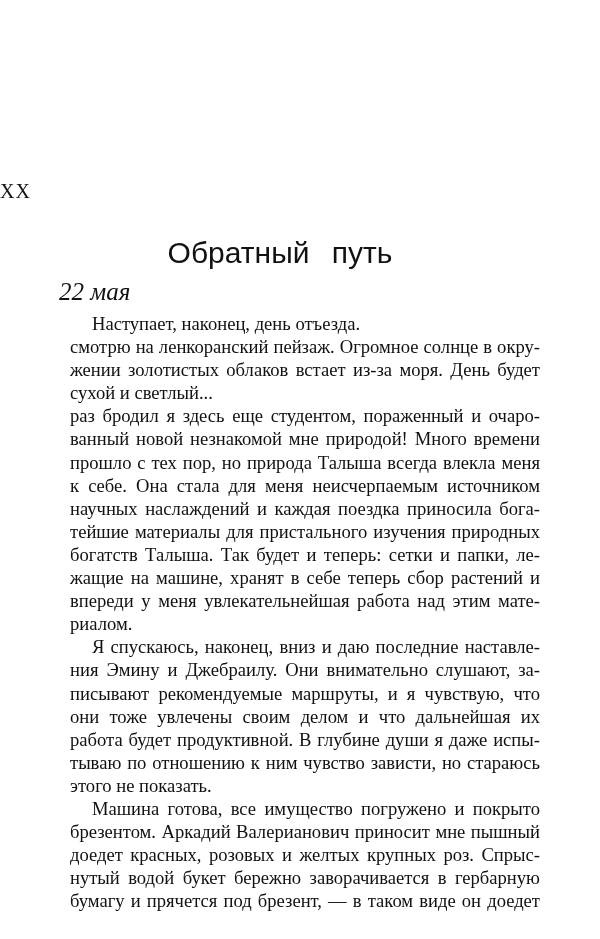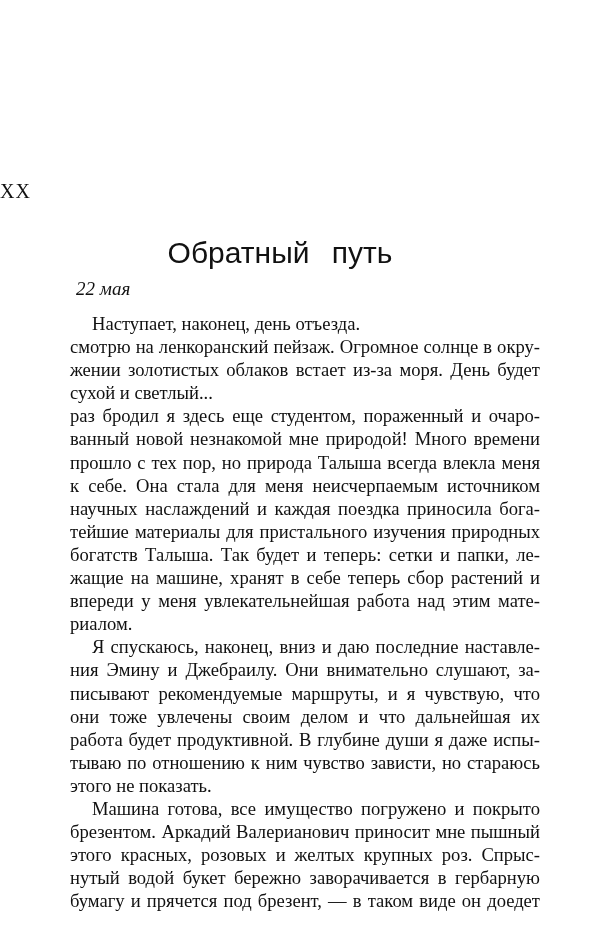--- a/index.html
+++ b/index.html
@@ -7,22 +7,22 @@
     .page { position: absolute; left: 0; top: 0; width: 600px; height: 939px; }
     .chapter-num {
       position: absolute; top: 180px; left: 0; width: 600px; 
       font-family: "Liberation Serif", serif; font-size: 20px; letter-spacing: 1px;
     }
     .chapter-title {
       position: absolute; top: 228px; left: 0; width: 560px; text-align: center;
       font-family: "Liberation Sans", sans-serif; font-size: 30px; word-spacing: 14px; margin-top: 8px;
     }
     .date {
-      position: absolute; top: 278px; left: 76px;
-      font-family: "Liberation Serif", serif; font-style: italic; font-size: 19px;
+      position: absolute; top: 278px; left: 59px;
+      font-family: "Liberation Serif", serif; font-style: italic; font-size: 25px;
     }
     .body-text {
       position: absolute; top: 312px; left: 70px; width: 470px;
       font-family: "Liberation Serif", serif; font-size: 18.6px; line-height: 23.1px;
     }
     .line { display: block; white-space: nowrap; text-align: justify; text-align-last: justify; }
     .line.last { text-align-last: left; }
     .line.indent { padding-left: 22px; }
   </style>
 </head>
@@ -49,17 +49,17 @@
       <span class="line last">риалом.</span>
       <span class="line indent">Я спускаюсь, наконец, вниз и даю последние наставле-</span>
       <span class="line">ния Эмину и Джебраилу. Они внимательно слушают, за-</span>
       <span class="line">писывают рекомендуемые маршруты, и я чувствую, что</span>
       <span class="line">они тоже увлечены своим делом и что дальнейшая их</span>
       <span class="line">работа будет продуктивной. В глубине души я даже испы-</span>
       <span class="line">тываю по отношению к ним чувство зависти, но стараюсь</span>
       <span class="line last">этого не показать.</span>
       <span class="line indent">Машина готова, все имущество погружено и покрыто</span>
       <span class="line">брезентом. Аркадий Валерианович приносит мне пышный</span>
-      <span class="line">этого красных, розовых и желтых крупных роз. Спрыс-</span>
+      <span class="line">доедет красных, розовых и желтых крупных роз. Спрыс-</span>
       <span class="line">нутый водой букет бережно заворачивается в гербарную</span>
       <span class="line">бумагу и прячется под брезент, — в таком виде он доедет</span>
     </div>
 </div>
 
 </body></html>

